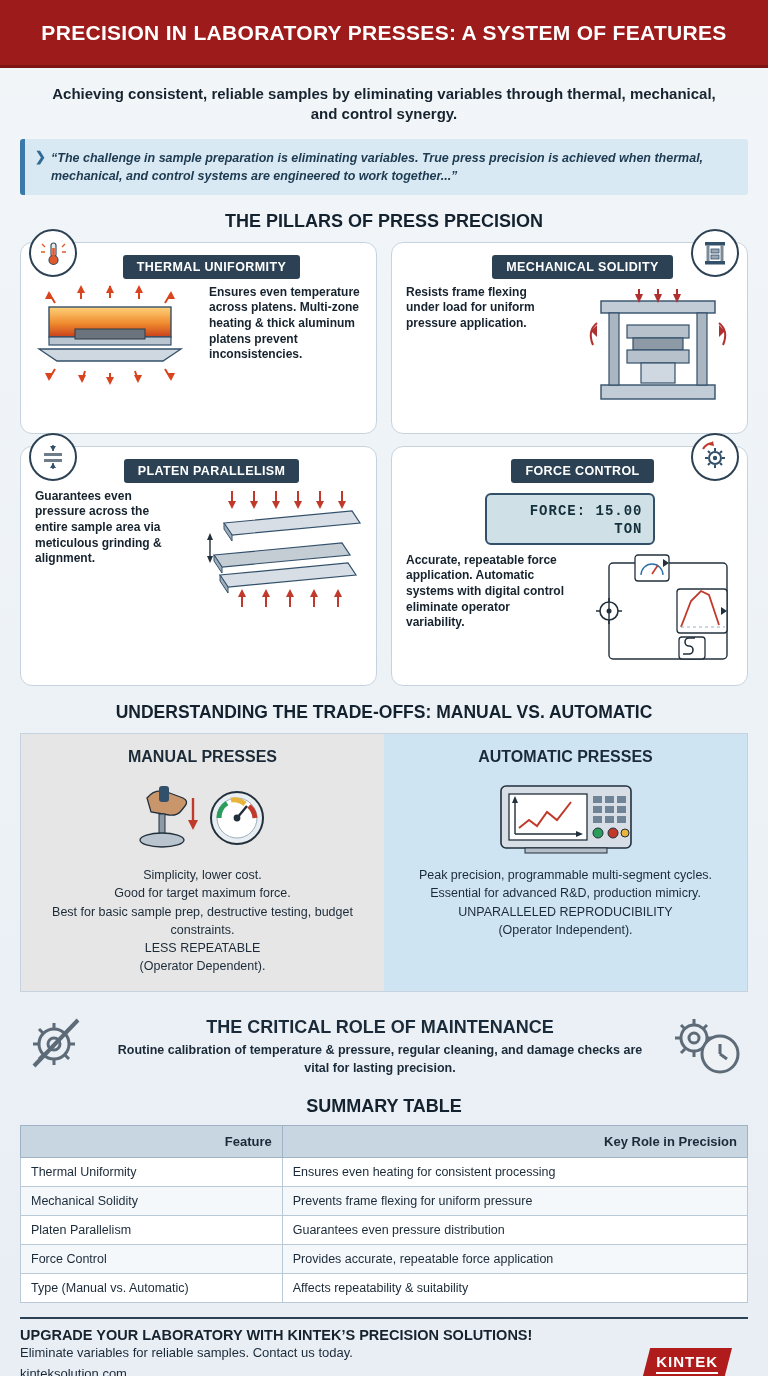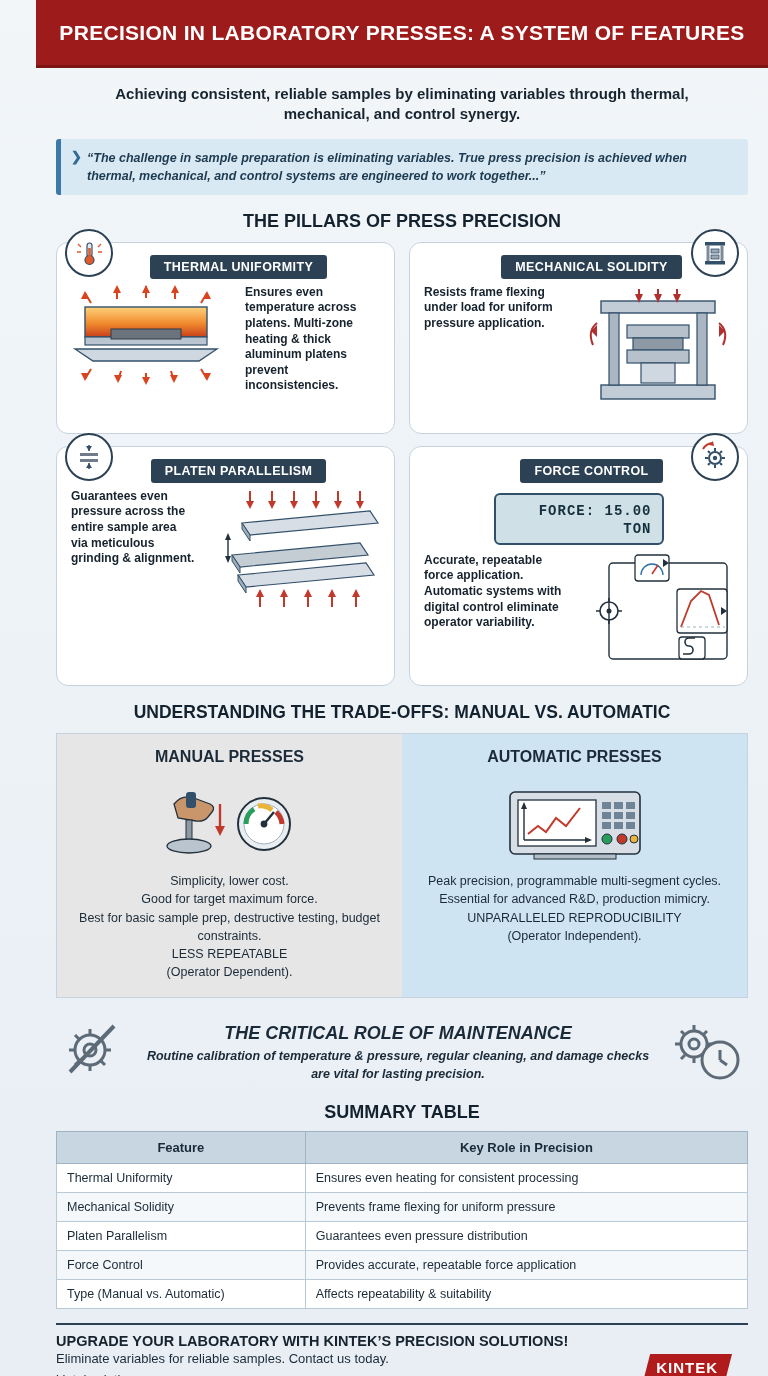--- a/index.html
+++ b/index.html
@@ -4,21 +4,21 @@
 <style>
   * { box-sizing: border-box; margin: 0; padding: 0; }
   body {
     width: 768px; height: 1376px;
     font-family: "Liberation Sans", sans-serif;
     background: #eef2f6;
     color: #1b2a38;
     overflow: hidden;
   }
   .page { width: 768px; height: 1376px; position: relative;
-    background: linear-gradient(180deg,#f2f6f9 0%, #e8eef4 100%); padding-left: 36px; }
+    background: linear-gradient(180deg,#f2f6f9 0%, #e8eef4 100%); }
 
   
   .header {
     background: #9e1b1b;
     height: 68px;
     display: flex; align-items: center; justify-content: center;
     border-bottom: 3px solid #7d1414;
   }
   .header h1 {
     color: #fff; font-size: 21px; font-weight: bold; letter-spacing: .3px;
@@ -70,35 +70,35 @@
   .card .body { display: flex; gap: 24px; font-size: 12px; line-height: 1.3; font-weight: bold; color: #16222d;}
   .card .body.rev { flex-direction: row-reverse; }
   .card p { font-weight: bold; }
   .art { flex: 0 0 auto; }
 
   
   .tradeoff { display: flex; margin: 6px 20px 0; border: 1px solid #c6d3de; }
   .to-col { flex: 1; padding: 14px 14px 16px; }
   .to-col.manual { background: #e6e6e6; }
   .to-col.auto { background: #cfe4f3; }
-  .to-head { text-align: center; font-size: 16px; font-weight: bold; margin-bottom: 20px; }
+  .to-head { text-align: center; font-size: 16px; font-weight: bold; margin-bottom: 14px; }
   .to-art { display: flex; justify-content: center; align-items: center; height: 76px; }
   .to-text { text-align: center; font-size: 12.5px; line-height: 1.45; font-weight: normal; margin-top: 10px; }
 
   
-  .maint { display: flex; align-items: center; justify-content: flex-start; gap: 10px; margin: 16px 20px 0; font-style: italic; }
+  .maint { display: flex; align-items: center; justify-content: flex-start; gap: 10px; margin: 16px 20px 0; }
   .maint .mid { text-align: center; }
   .maint h3 { font-size: 18px; font-weight: bold; margin-bottom: 4px; }
   .maint p { font-size: 12.5px; font-weight: bold; line-height: 1.4; }
 
   
   table { width: calc(100% - 40px); margin: 8px 20px 0; border-collapse: collapse;
     background: #fff; border: 1px solid #9fb3c4; }
   th { background: #c8d6e2; font-size: 13px; font-weight: bold; padding: 8px 10px;
-       border: 1px solid #9fb3c4; }
+       border: 1px solid #9fb3c4; text-align: right; }
   td { font-size: 12.5px; padding: 7px 10px; border: 1px solid #b9c9d6; }
   td.feat { width: 36%; }
   tr:nth-child(even) td { background: #f4f8fb; }
 
   
   .footer { margin: 14px 20px 0; border-top: 2px solid #2c4254; padding-top: 8px; position: relative; }
   .footer .cta { font-size: 14.5px; font-weight: bold; color: #16222d; }
   .footer .sub { font-size: 13px; margin-top: 2px; }
   .footer .url { font-size: 13px; margin-top: 6px; color: #1b2a38; }
   .logo {

